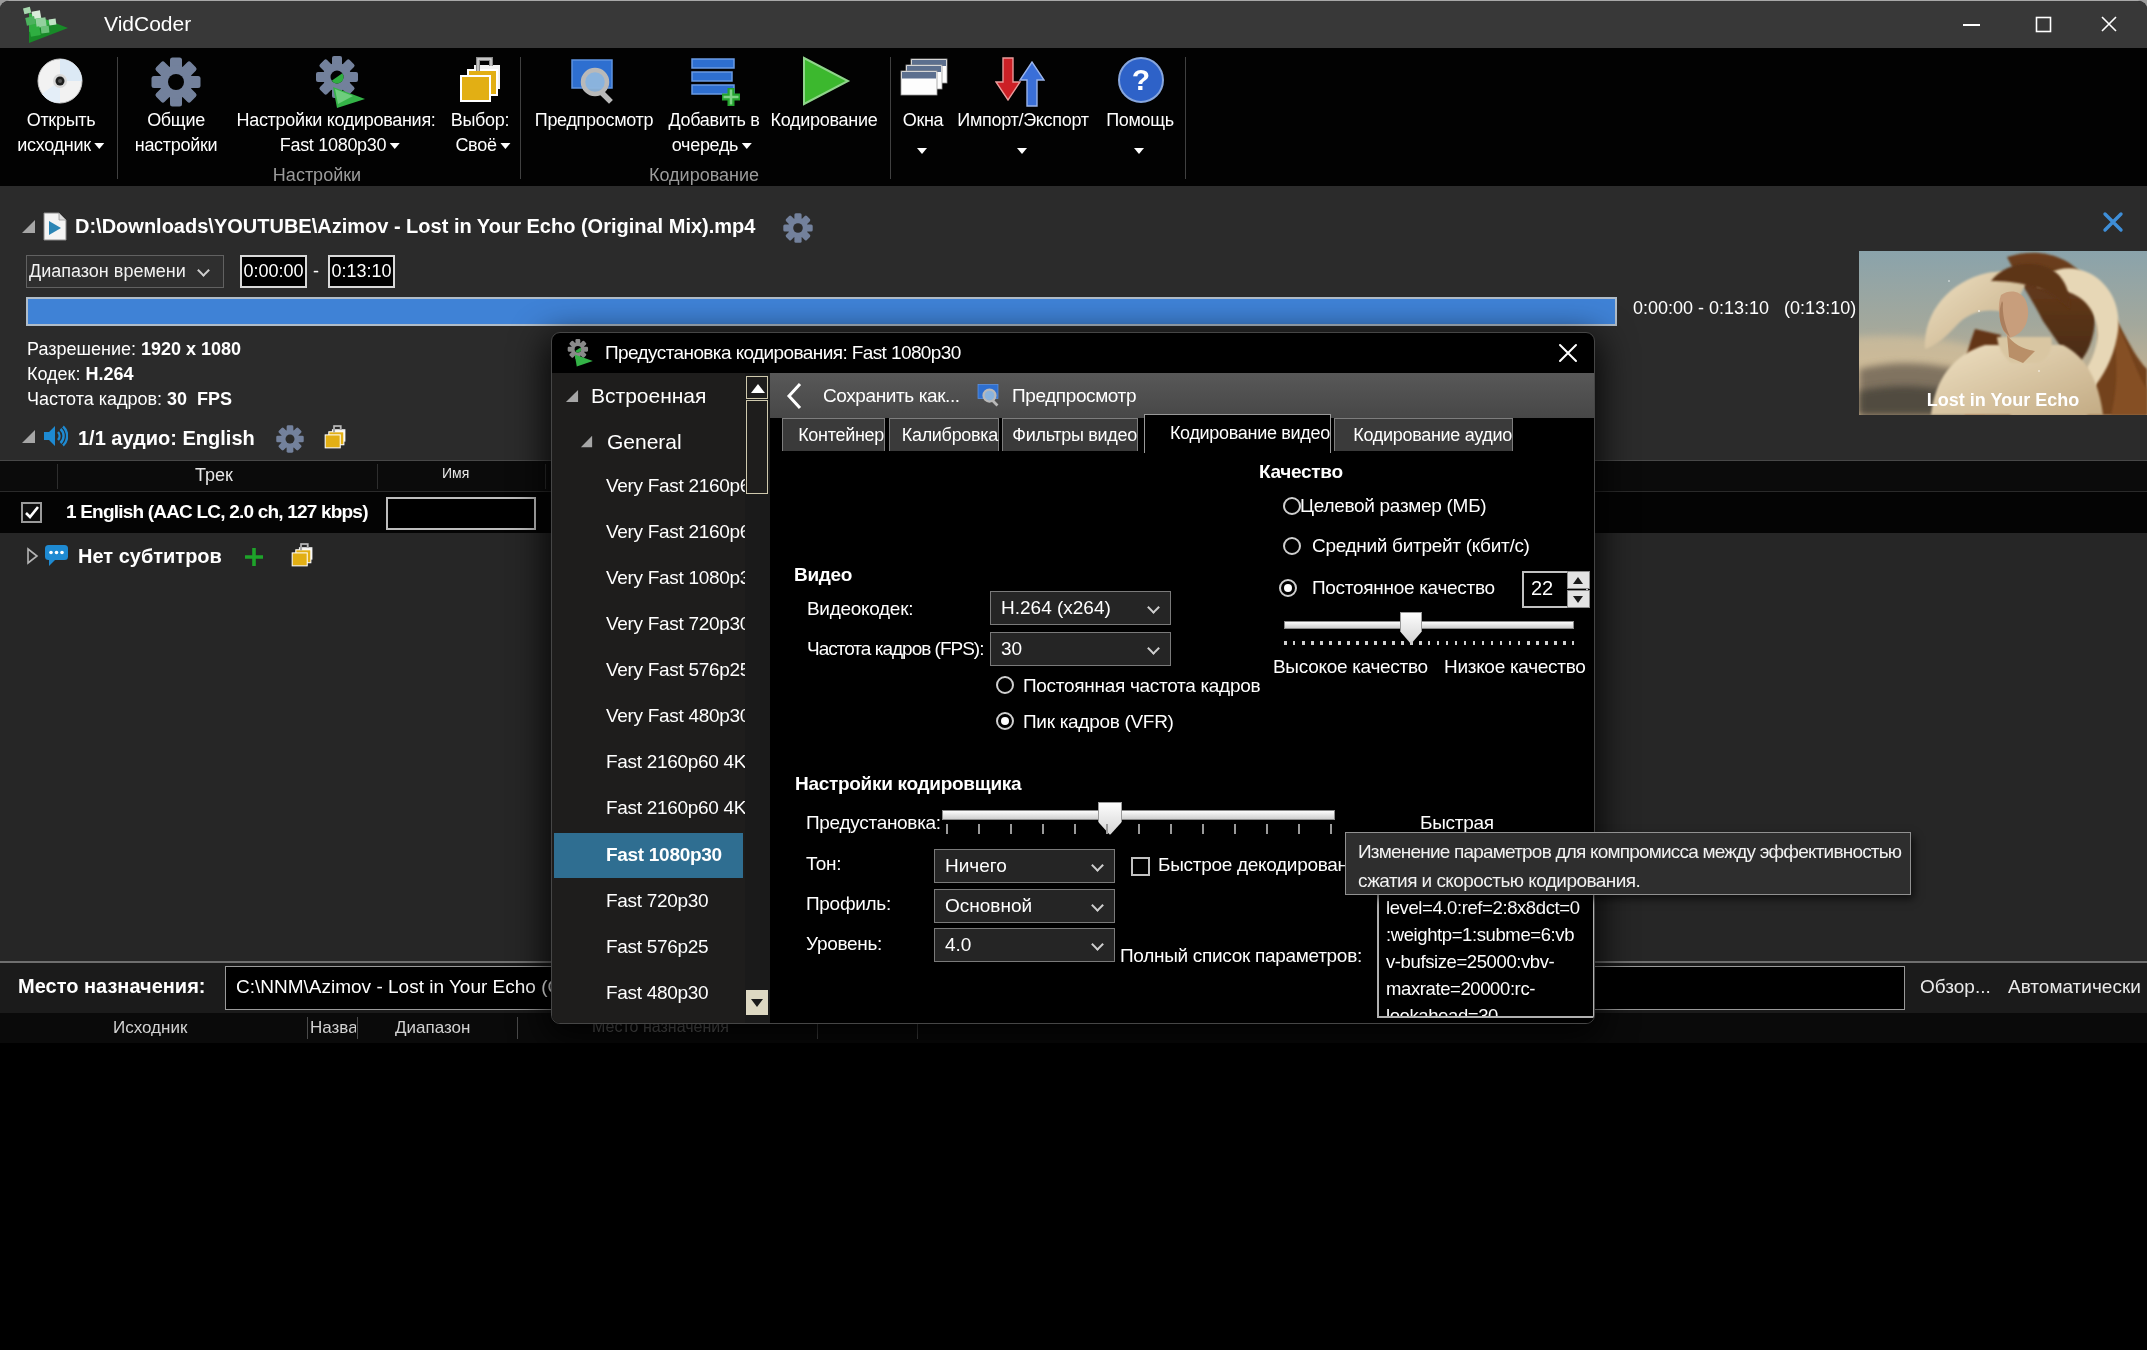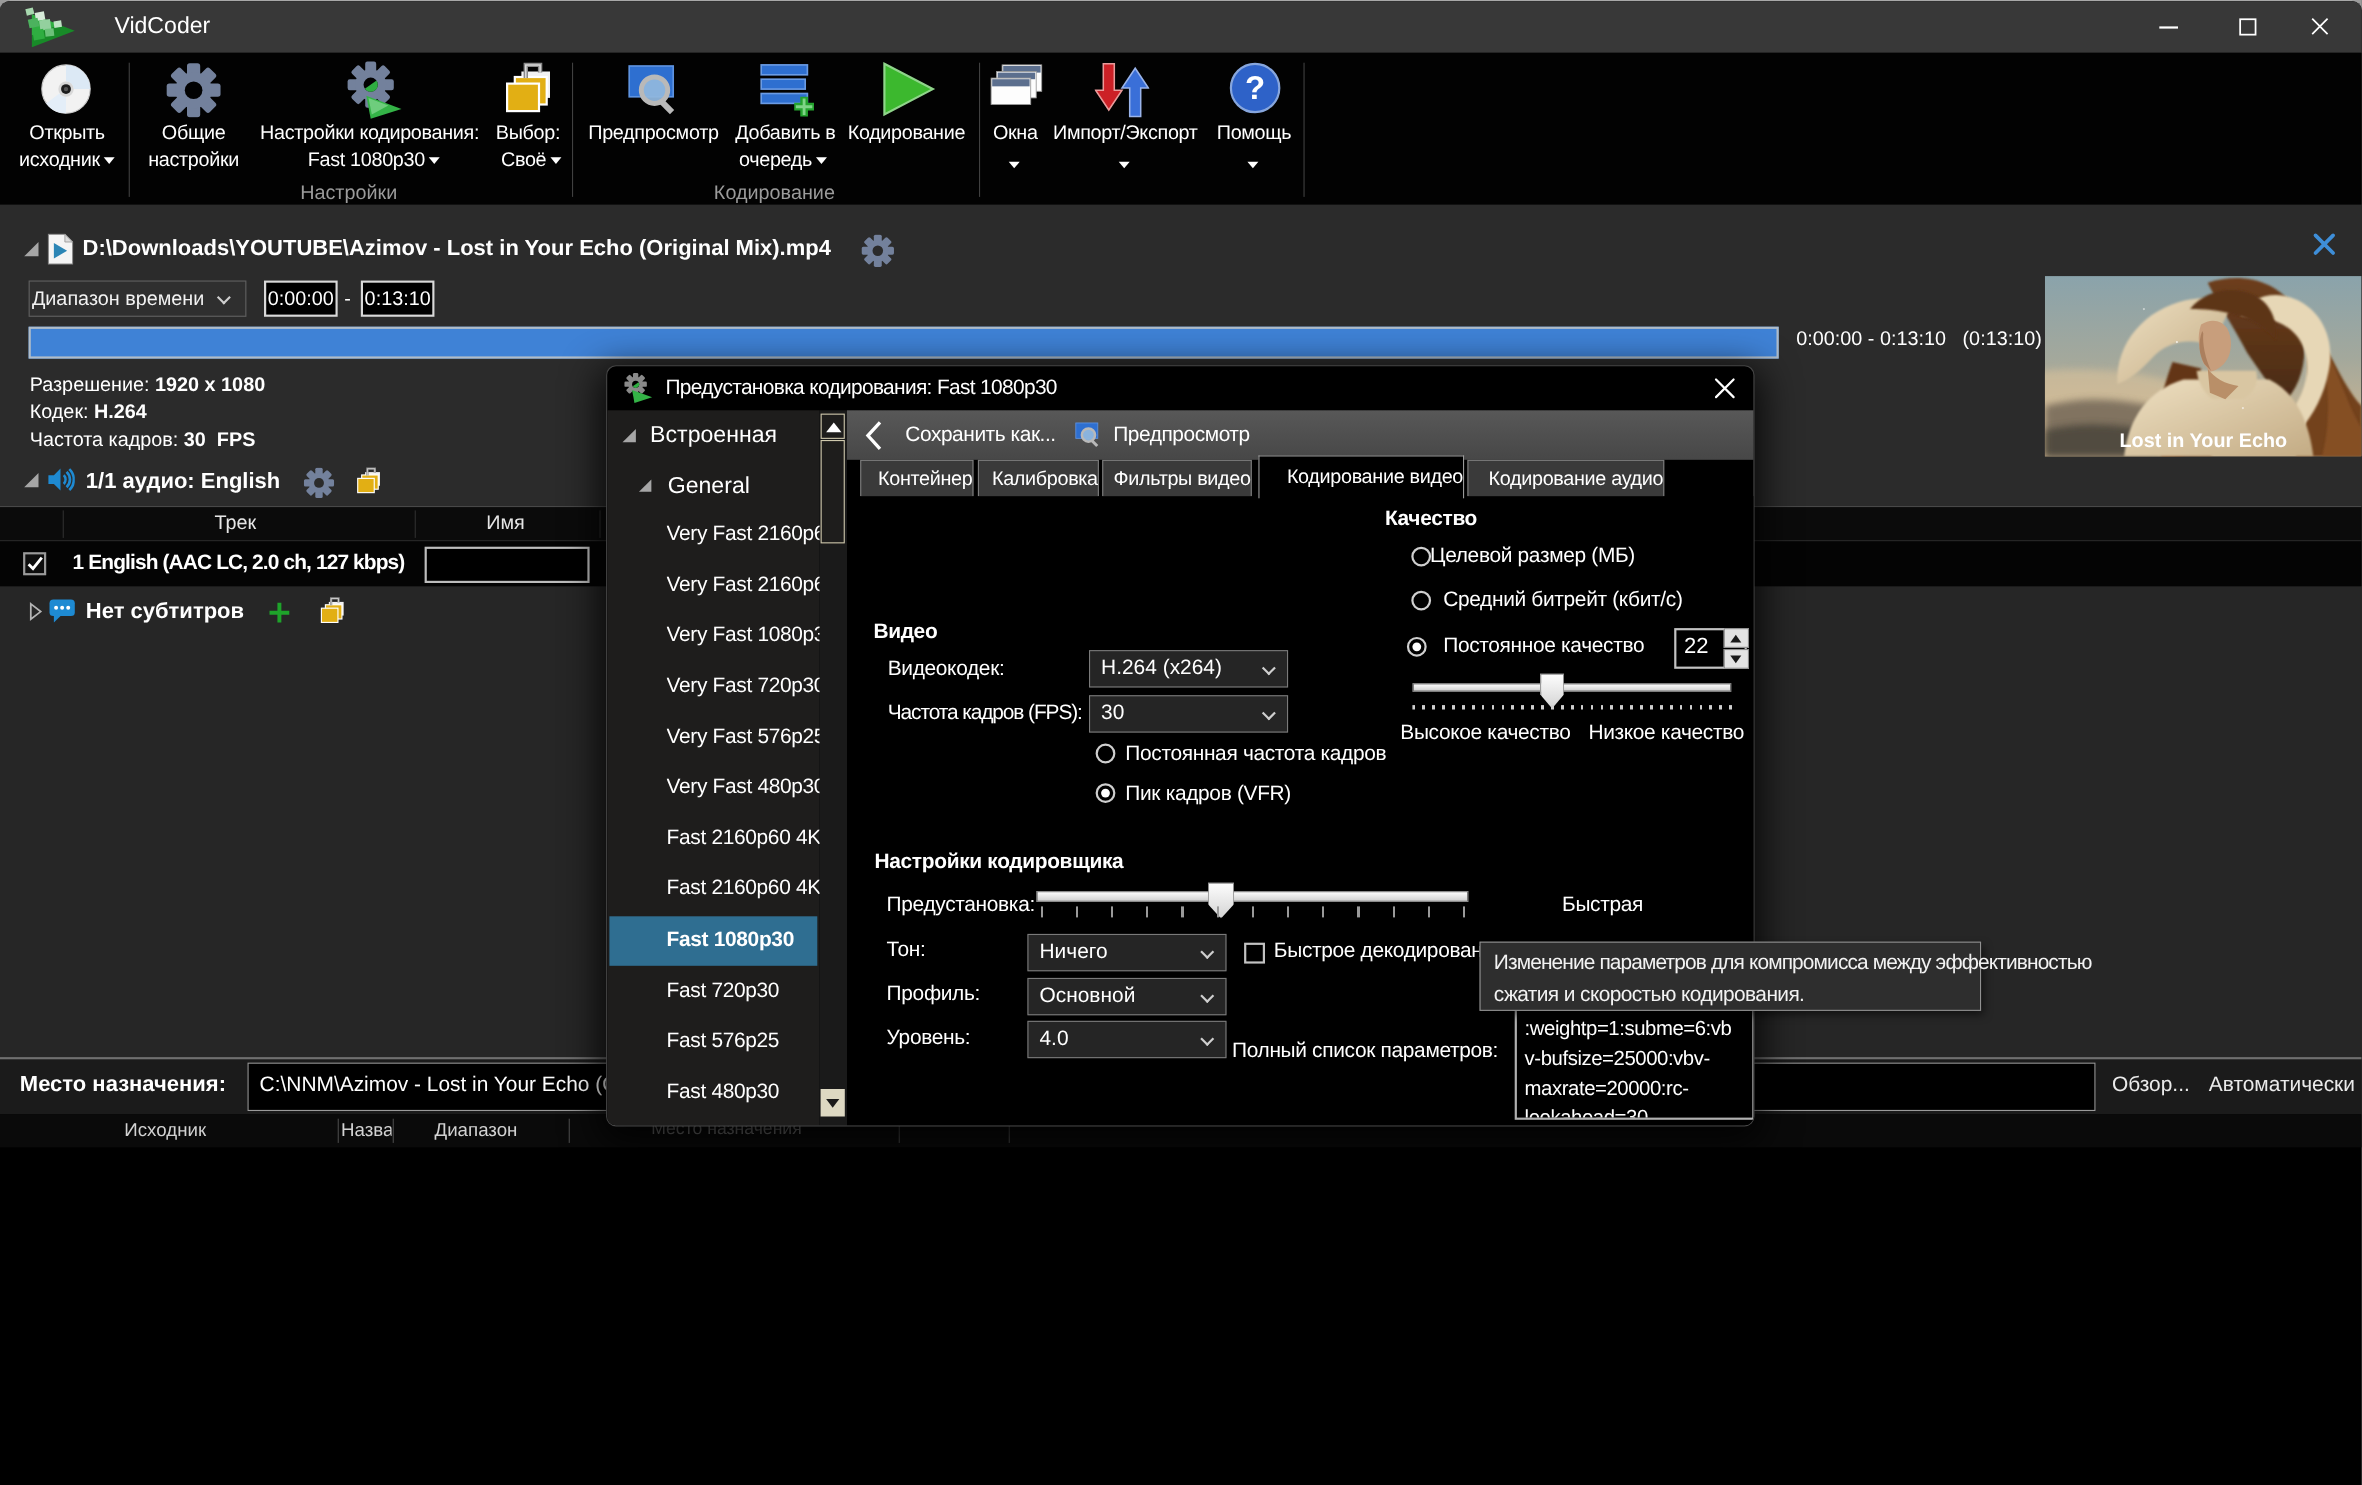--- a/index.html
+++ b/index.html
@@ -39,21 +39,21 @@
 #dtoolbar { position:absolute; left:218px; top:40px; width:826px; height:45px; background:linear-gradient(#585858,#474747); }
 #dcontent { position:absolute; left:218px; top:118px; width:826px; height:574px; background:#000; }
 .tab { position:absolute; top:85px; height:34px; background:#3a3a3a; border:1px solid #7d7d7d; color:#fff; font-size:18px; text-align:right; line-height:32px; white-space:nowrap; }
 .treeitem { position:absolute; left:54px; width:140px; color:#fff; font-size:19px; white-space:nowrap; overflow:hidden; }
 .dlabel { position:absolute; color:#fff; font-size:19px; white-space:nowrap; }
 .dcombo { position:absolute; width:181px; height:34px; background:#252525; border:1px solid #7a7a7a; color:#fff; font-size:19px; line-height:32px; padding-left:10px; }
 .chev { position:absolute; width:9px; height:9px; border-right:2px solid #cfcfcf; border-bottom:2px solid #cfcfcf; transform:rotate(45deg); }
 .radio { position:absolute; width:18px; height:18px; border:2px solid #cfcfcf; border-radius:50%; background:transparent; }
 .radio.sel::after { content:""; position:absolute; left:3px; top:3px; width:8px; height:8px; background:#fff; border-radius:50%; }
 
-#tooltip { position:absolute; left:1345px; top:831px; width:456px; height:63px; background:#2e2e2e; border:1px solid #919191; box-shadow:3px 4px 8px rgba(0,0,0,.6);margin-top:24px; }
+#tooltip { position:absolute; left:1345px; top:831px; width:566px; height:63px; background:#2e2e2e; border:1px solid #919191; box-shadow:3px 4px 8px rgba(0,0,0,.6); }
 </style>
 </head>
 <body>
 <div id="win">
   <div id="titlebar">
     <svg class="abs" style="left:22px;top:5px" width="52" height="38" viewBox="0 0 52 38">
       <polygon points="7,7 46,22 7,37" fill="#188a28"></polygon>
       <polygon points="7,7 32,16.5 7,26" fill="#2fae41"></polygon>
       <rect x="1.5" y="1.5" width="7" height="6" fill="#a8d8af" transform="rotate(-14 5 4)"></rect>
       <rect x="10" y="5" width="8.5" height="7.5" fill="#d8ecd9" transform="rotate(-10 14 8)"></rect>
@@ -256,21 +256,21 @@
       <g fill="none" stroke="#d9d9d9" stroke-width="1.4">
           <path d="M26 16 L26 4 L39 4 L39 11"></path>
         </g>
     </svg>
   </div>
   <div id="thead">
     <div class="abs" style="left:57px;top:3px;width:1px;height:25px;background:#2e2e2e"></div>
     <div class="abs" style="left:377px;top:3px;width:1px;height:25px;background:#2e2e2e"></div>
     <div class="abs" style="left:545px;top:3px;width:1px;height:25px;background:#2e2e2e"></div>
     <div class="txt" style="left:195px;top:4px;font-size:18px;color:#e6e6e6">Трек</div>
-    <div class="txt" style="left:442px;top:4px;font-size:18px;color:#e6e6e6">Имя</div>
+    <div class="txt" style="left:442px;top:4px;font-size:14px;color:#e6e6e6">Имя</div>
   </div>
   <div id="trow">
     <div class="abs" style="left:21px;top:10px;width:21px;height:21px;background:#0d0d0d;border:2px solid #9a9a9a"></div>
     <svg class="abs" style="left:24px;top:13px" width="16" height="15" viewBox="0 0 16 15">
       <path d="M2 8 L6 12 L14 2" stroke="#fff" stroke-width="2.6" fill="none"></path>
     </svg>
     <div class="txt" style="left:66px;top:9px;font-size:19px;letter-spacing:-0.8px;font-weight:bold">1 English (AAC LC, 2.0 ch, 127 kbps)</div>
     <div class="abs" style="left:386px;top:5px;width:150px;height:33px;background:#000;border:2px solid #bdbdbd"></div>
   </div>
   <div id="lowpanel">

